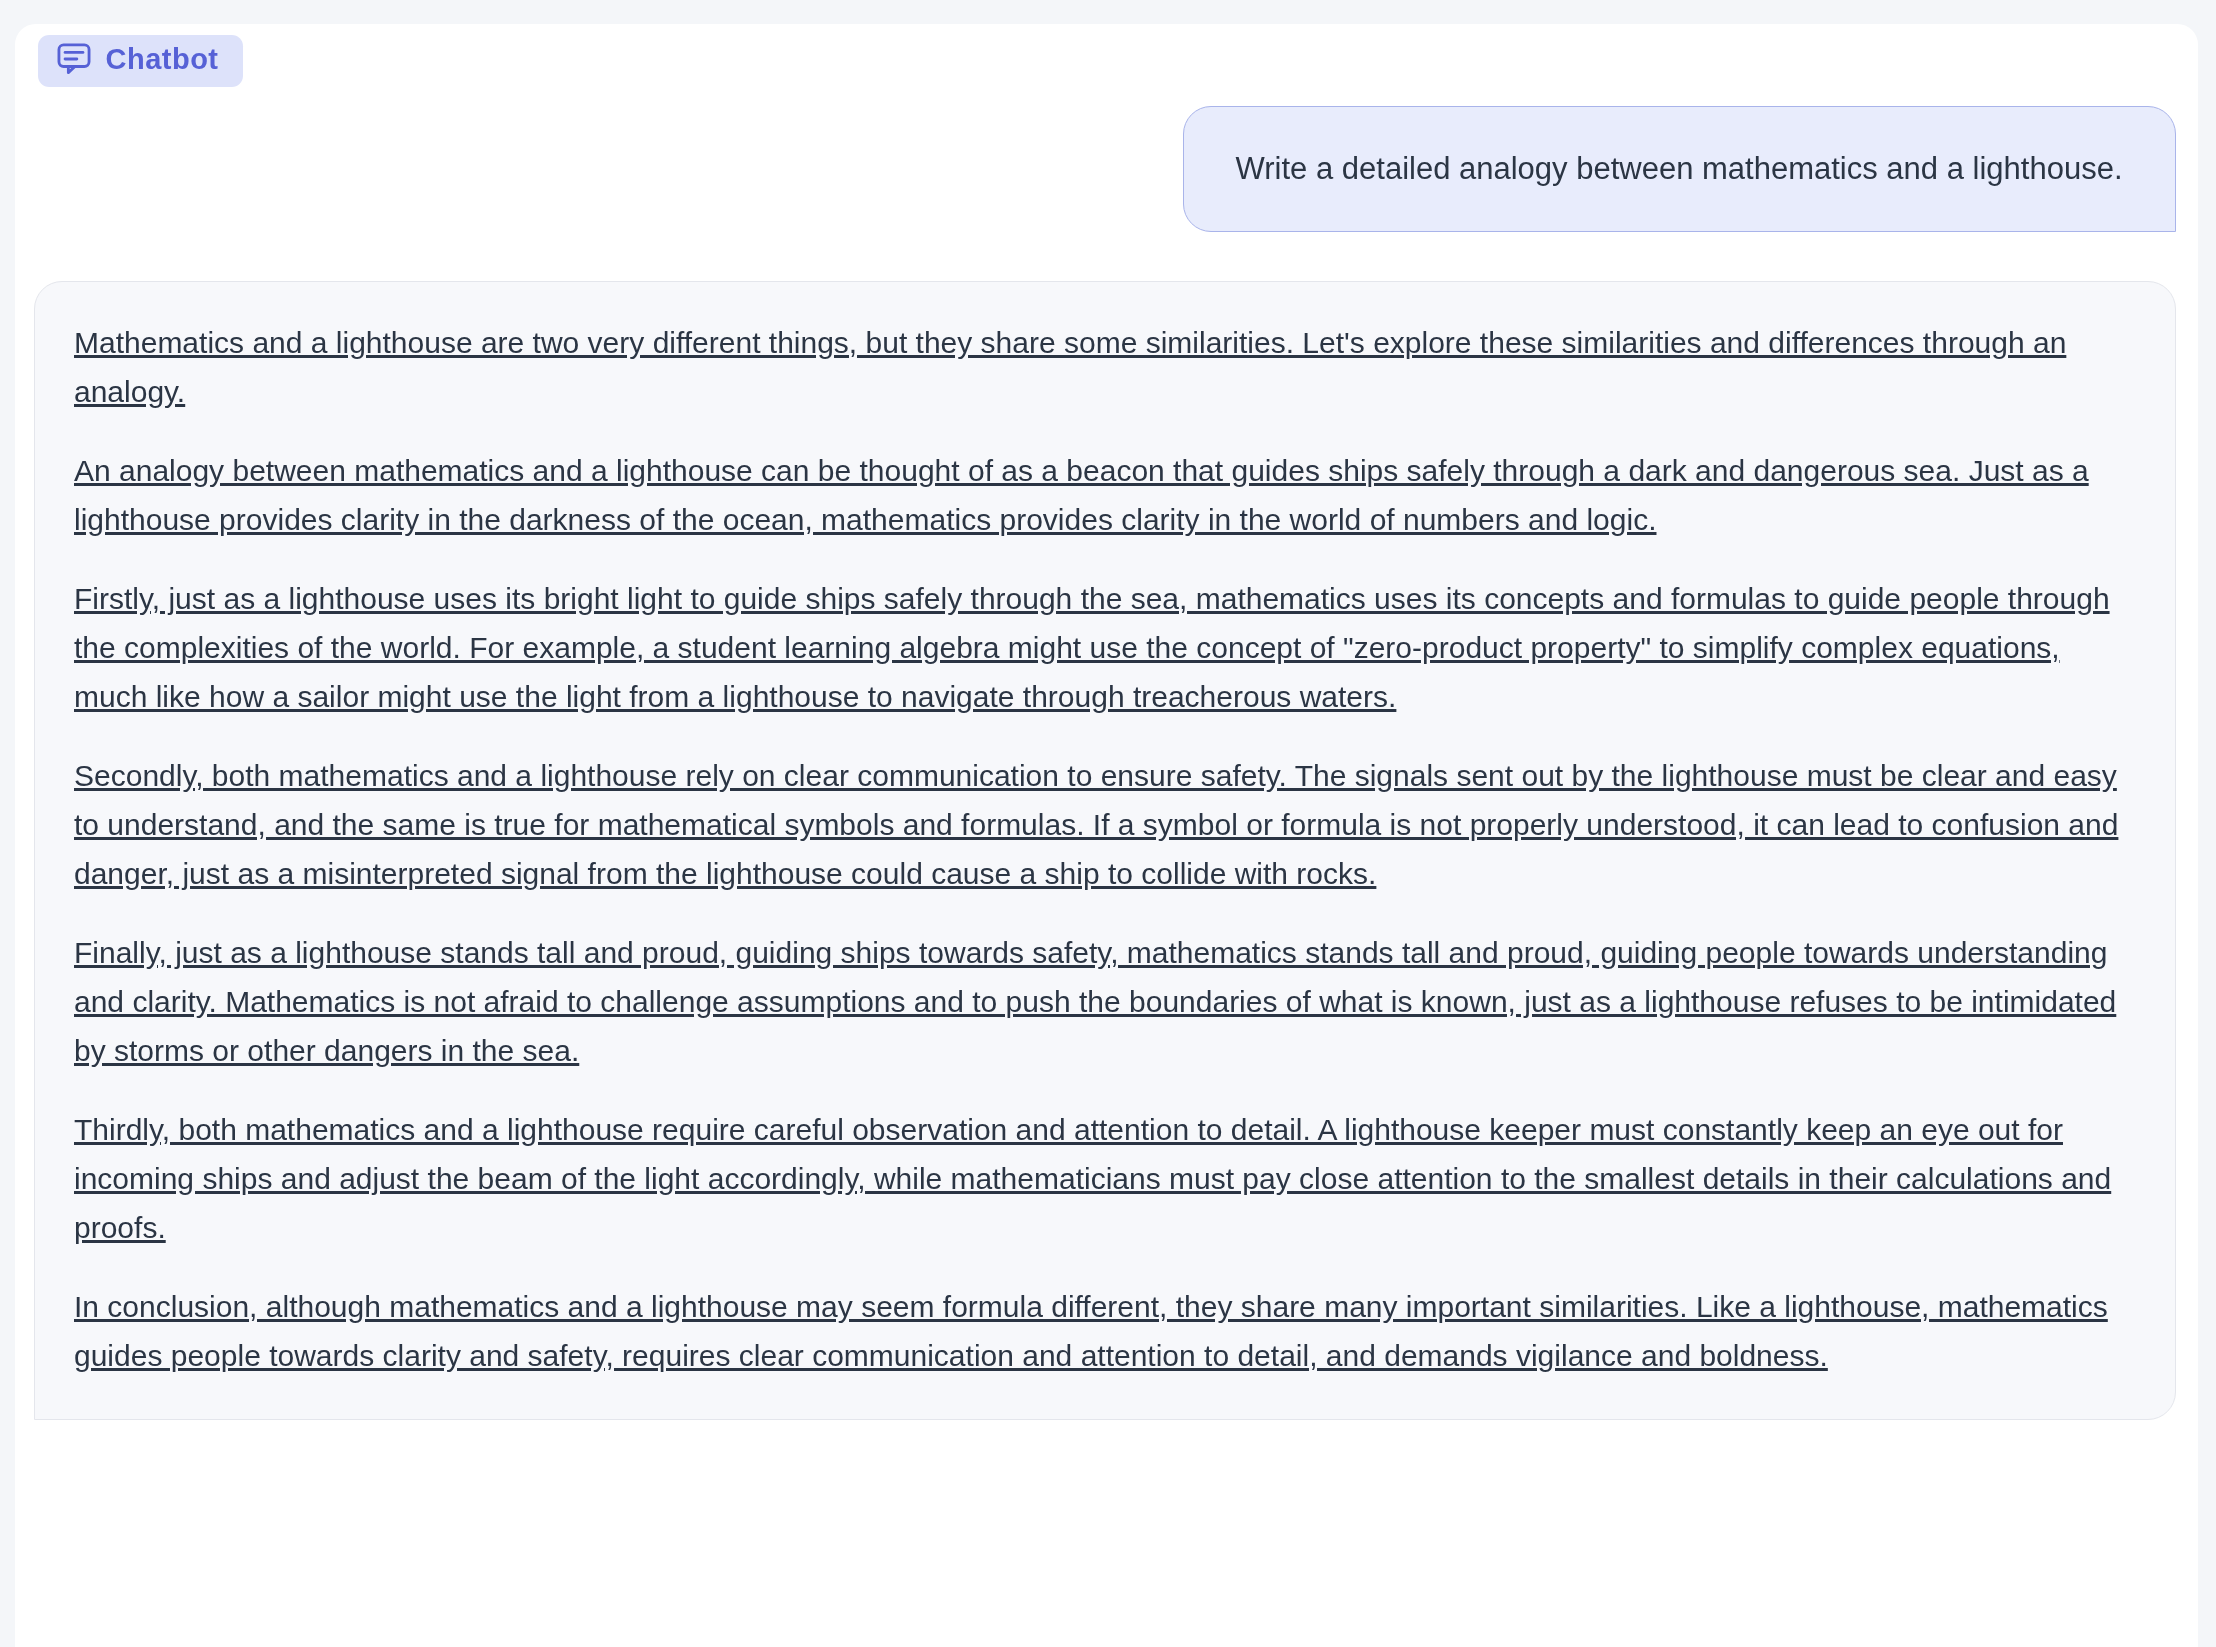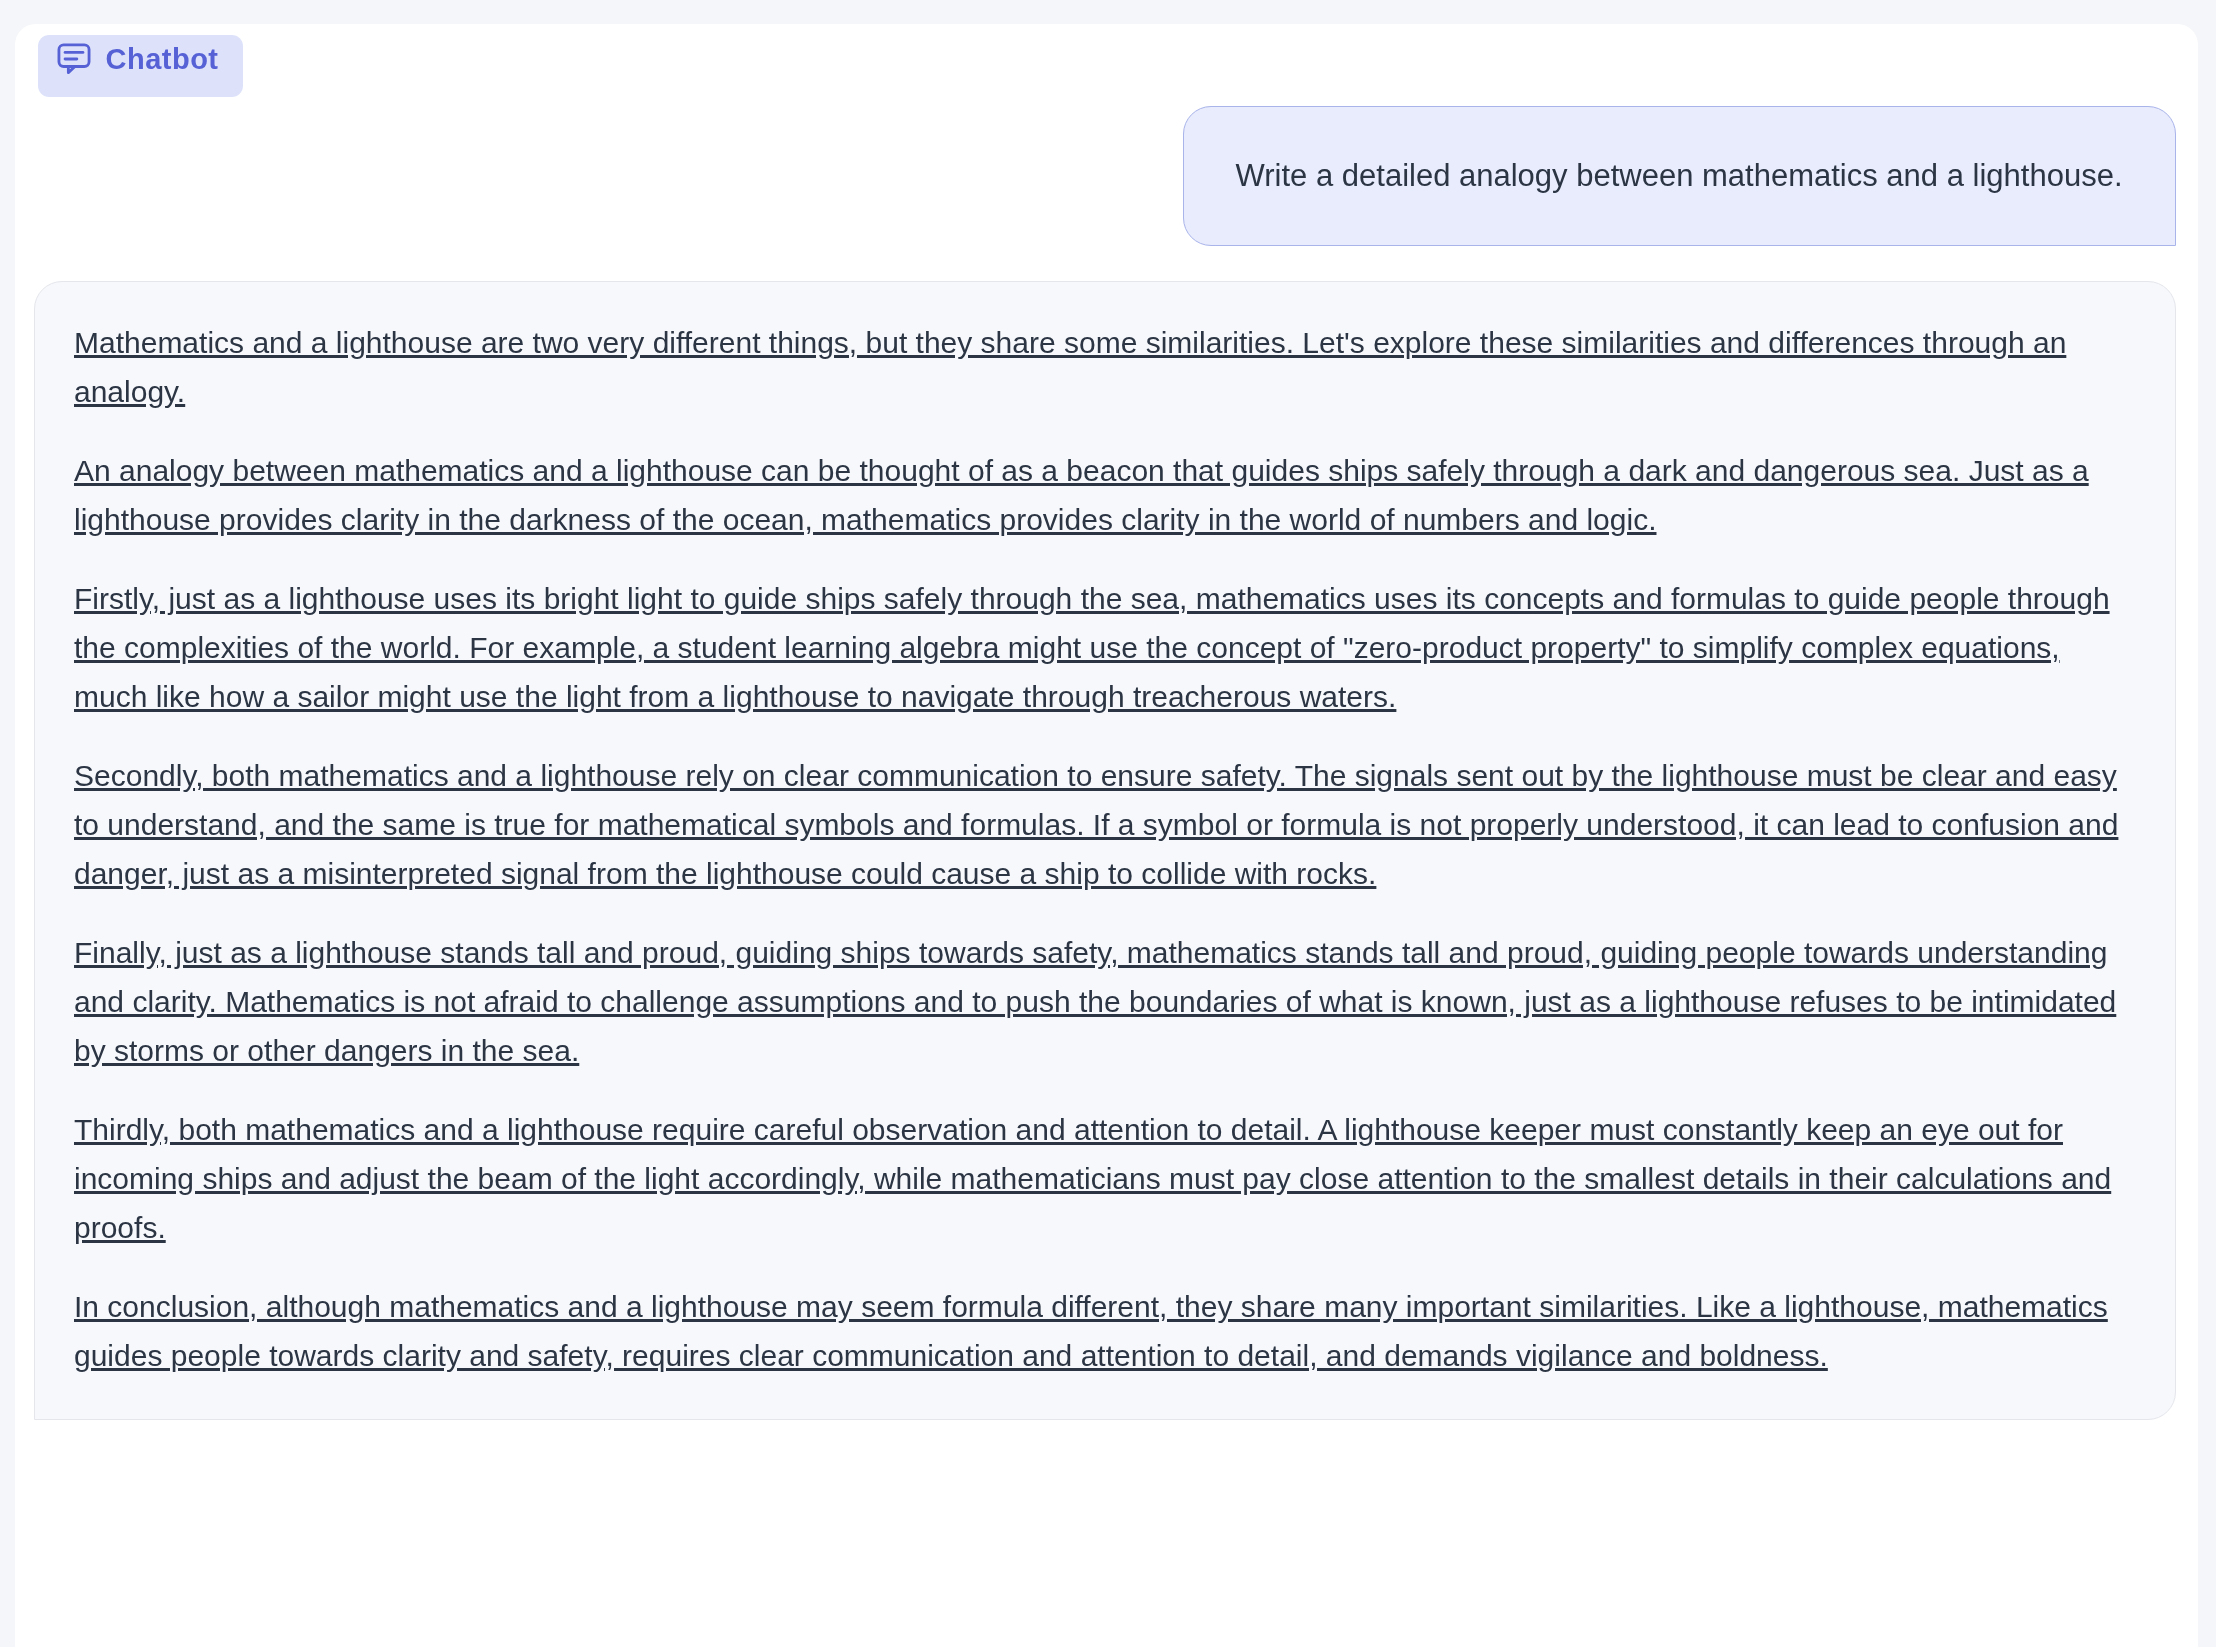--- a/index.html
+++ b/index.html
@@ -21,36 +21,36 @@
     border-radius: 20.6px 20.6px 0 0;
   }
   .badge {
     position: absolute;
     left: 22.5px;
     top: 11.2px;
     height: 48px;
     display: inline-flex;
     align-items: center;
     gap: 15px;
-    padding: 0 24px 14px 19px;
+    padding: 0 24px 4px 19px;
     background: var(--badge-bg, #dde2fa);
     border-radius: 11.2px;
     color: var(--accent, #5661d6);
     font-size: 29px;
     font-weight: bold;
     letter-spacing: 0.5px;
   }
   .badge svg {
     display: block;
   }
   .user-bubble {
     position: absolute;
     right: 22.5px;
     top: 82px;
-    height: 140px;
+    height: 126px;
     max-width: 1593px;
     display: flex;
     align-items: center;
     box-sizing: border-box;
     padding: 0 52px;
     background: var(--user-bubble-bg, #e8ecfc);
     border: 1.9px solid var(--user-bubble-border, #a9b4ea);
     border-radius: 28px 28px 0 28px;
     color: var(--text, #2b3544);
     font-size: 31px;

